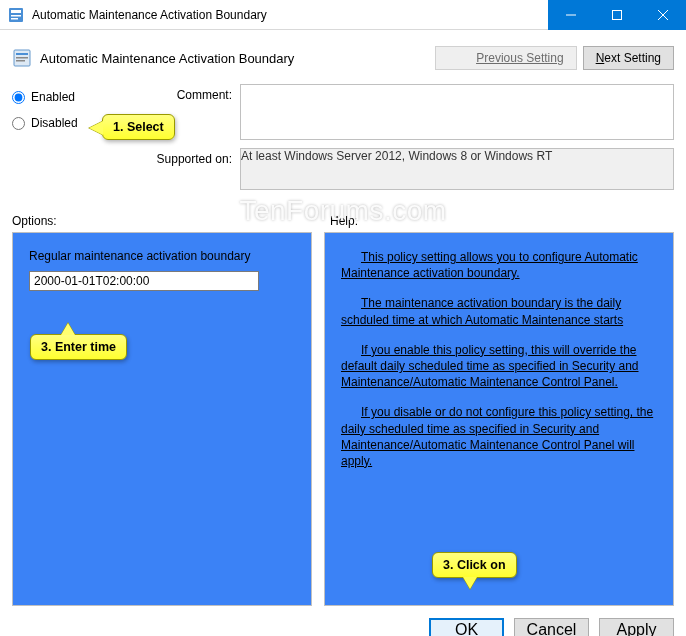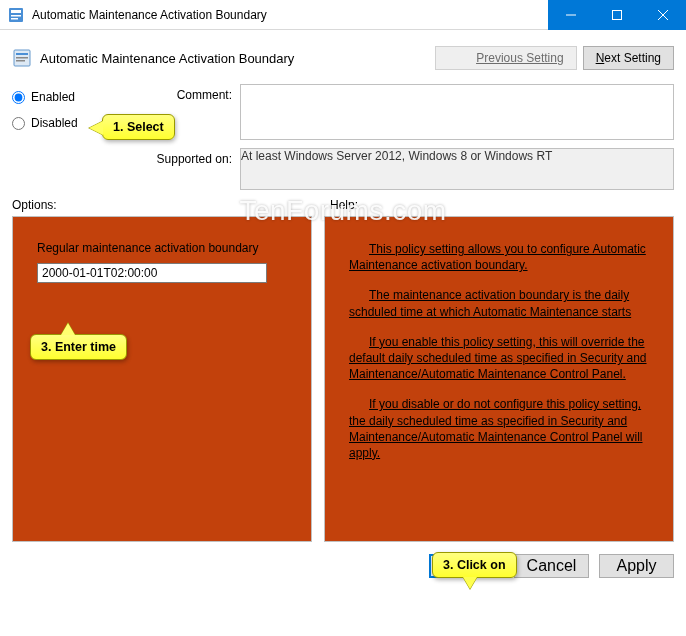--- a/index.html
+++ b/index.html
@@ -29,27 +29,27 @@
     .radio-row { display: flex; align-items: center; height: 26px; cursor: pointer; position: relative; }
     .radio-row input { margin-right: 6px; }
     
     .comment-supported { flex: 1; }
     .field-row { display: flex; margin-bottom: 8px; }
     .field-label { width: 88px; text-align: right; padding-right: 8px; padding-top: 4px; }
     .field-textarea { flex: 1; border: 1px solid #c0c0c0; background: #fff; font-size: 12px; height: 56px; resize: none; overflow-y: scroll; }
     .field-textarea.sup { height: 42px; background: #f0f0f0; color: #333; }
     
     
-    .panel-labels { display: flex; }
+    .panel-labels { display: flex; margin-top: 16px; }
     .panel-labels > div:first-child { width: 300px; }
     .panel-labels > div:last-child { margin-left: 18px; }
     
     
     .panels { display: flex; margin-top: 4px; gap: 12px; }
-    .options-panel, .help-panel { border: 1px solid #c0c0c0; background: #c2410c; height: 326px; padding: 24px; overflow: hidden; position: relative; }
+    .options-panel, .help-panel { border: 1px solid #c0c0c0; background: #3b82f6; height: 374px; padding: 16px; overflow: hidden; position: relative; }
     .options-panel { width: 300px; }
     .help-panel { flex: 1; overflow-y: scroll; }
     .help-panel p { margin-bottom: 14px; line-height: 1.35; text-indent: 20px; text-decoration: underline; }
     
     .options-panel .opt-label { margin-bottom: 8px; }
     .options-panel input[type=text] { width: 230px; border: 1px solid #7a7a7a; padding: 2px 4px; font-size: 12px; }
     
     
     .bottom-buttons { display: flex; justify-content: flex-end; gap: 10px; margin-top: 12px; }
     .btn { width: 75px; height: 24px; border: 1px solid #adadad; background: #e1e1e1; font-size: 16px; cursor: pointer; }

